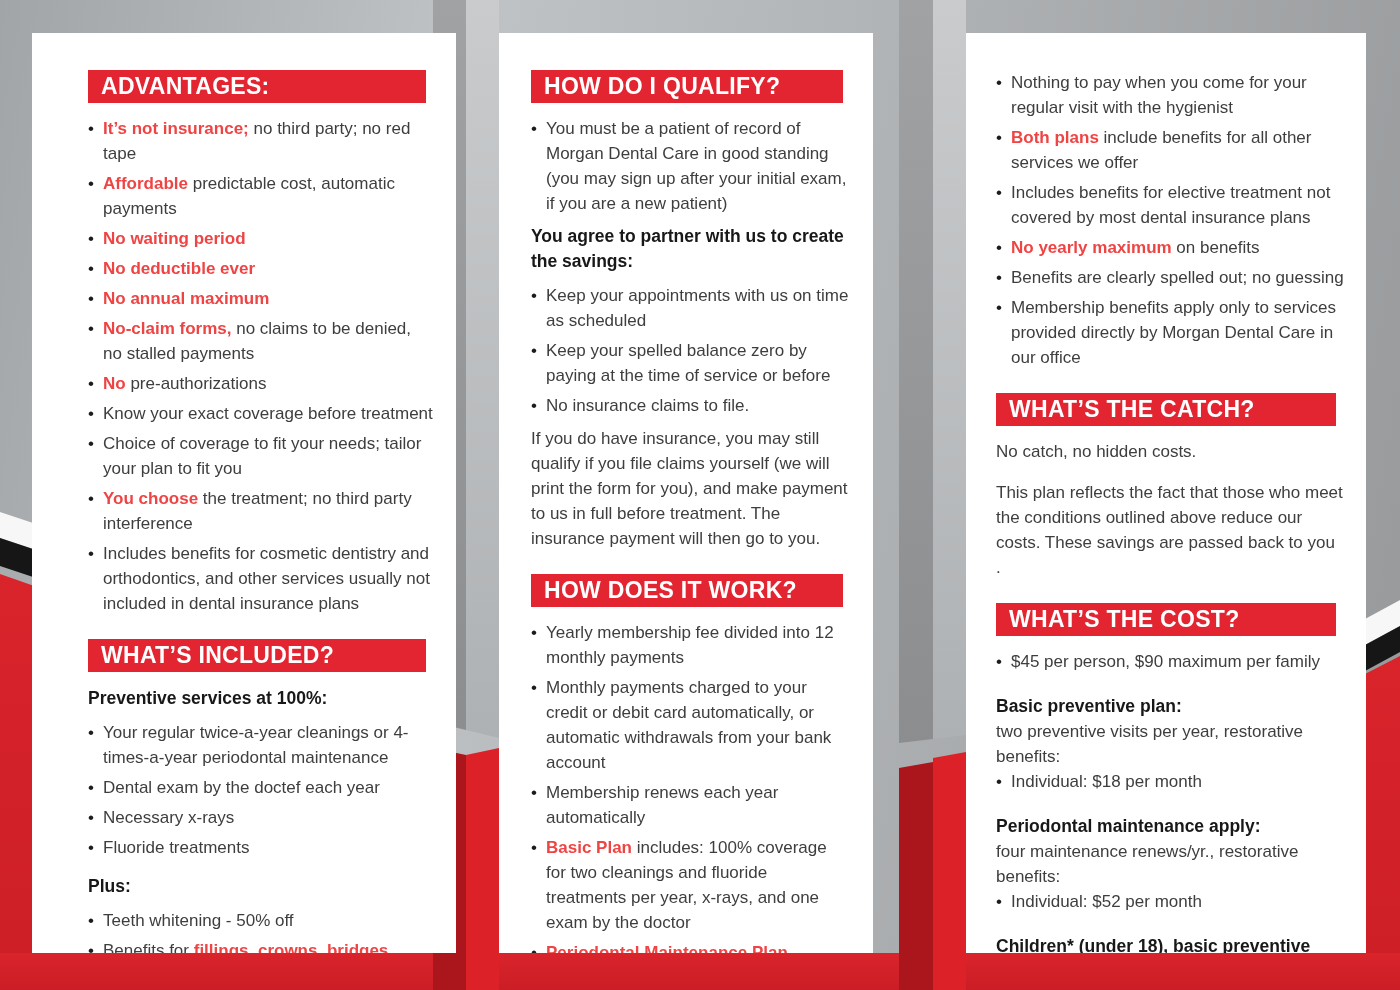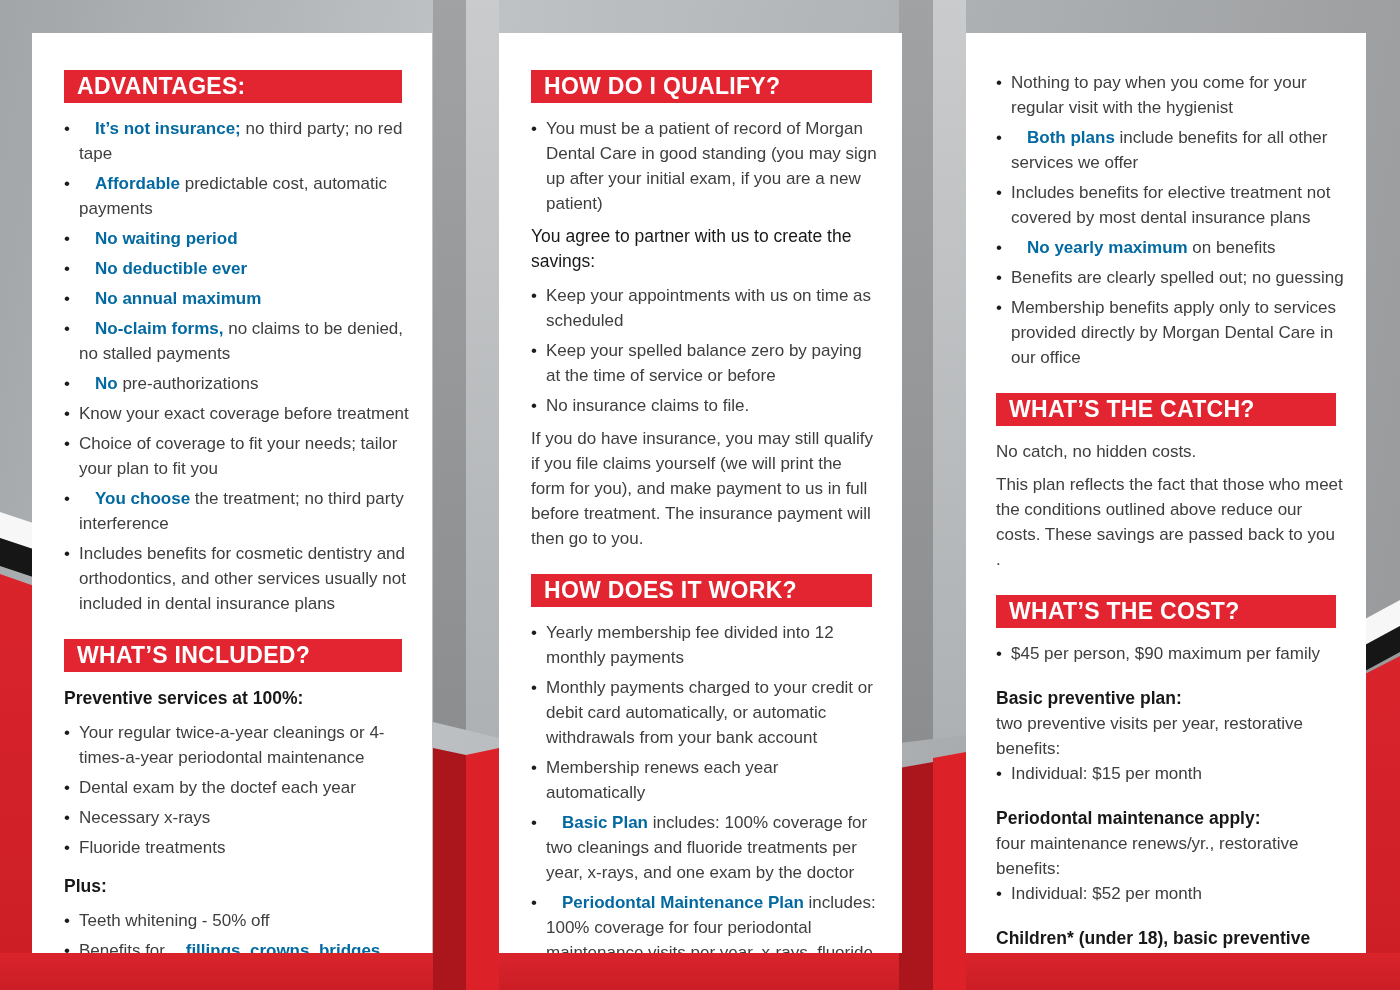--- a/index.html
+++ b/index.html
@@ -41,38 +41,38 @@
     clip-path:polygon(0 0,34px 0,34px 739px,0 743px);}
   .gap-gray-light2{left:933px;top:0;width:33px;height:740px;
     background:linear-gradient(to bottom,#c9cbcd,#aeb1b3);
     clip-path:polygon(0 0,33px 0,33px 735px,0 739px);}
   .gap-red-dark2{left:899px;top:750px;width:34px;height:240px;background:#ab151c;
     clip-path:polygon(0 18px,34px 12px,34px 240px,0 240px);}
   .gap-red-bright2{left:933px;top:750px;width:33px;height:240px;background:#dd2129;
     clip-path:polygon(0 8px,33px 2px,33px 240px,0 240px);}
   
   .panel{position:absolute;top:33px;height:920px;width:400px;background:#ffffff;overflow:hidden;}
-  .panel1{left:32px;}
-  .panel2{left:499px;width:403px;}
+  .panel1{left:32px;padding-left:24px;}
+  .panel2{left:499px;width:374px;}
   .panel3{left:966px;}
   .inner{padding:37px 22px 0 32px;}
   .panel3 .inner{padding-left:30px;}
   .hbar{
     background:#e32531;color:#ffffff;font-weight:bold;font-size:23px;line-height:33px;
     height:33px;padding-left:13px;margin:0 8px 13px 0;letter-spacing:0.3px;
   }
   .hbar.again{margin-top:23px;}
   ul{list-style:none;margin:0;padding:0;}
   li{position:relative;padding-left:15px;margin-bottom:5px;
      font-size:17px;line-height:25px;color:#3e3e3e;}
   li::before{content:"•";position:absolute;left:0;top:0;color:#1c1c1c;}
-  b,.bld{font-weight:bold;color:#0369a1;margin-left:16px;}
+  b,.bld{font-weight:bold;color:#ef4444;}
   .subhead{font-weight:bold;color:#181818;font-size:17.5px;line-height:25px;margin:14px 0 9px 0;}
   .para{font-size:17px;line-height:25px;color:#3e3e3e;margin:8px 0 5px 0;}
-  .bpara{font-weight:normal;color:#181818;font-size:17.5px;line-height:25px;margin:8px 0 9px 0;}
+  .bpara{font-weight:bold;color:#181818;font-size:17.5px;line-height:25px;margin:8px 0 9px 0;}
   .costline{font-size:17px;line-height:25px;color:#3e3e3e;}
   .costhead{font-weight:bold;color:#181818;font-size:17.5px;line-height:25px;margin-top:20px;}
 </style>
 </head>
 <body>
 
 <div class="abs stripe-white-left"></div>
 <div class="abs stripe-black-left"></div>
 <div class="abs red-left"></div>
 <div class="abs stripe-white-right"></div>
@@ -148,30 +148,30 @@
   <div class="inner">
     <ul>
       <li><span>Nothing to pay when you come for your regular visit with the hygienist</span></li>
       <li><b>Both plans</b><span> include benefits for all other services we offer</span></li>
       <li><span>Includes benefits for elective treatment not covered by most dental insurance plans</span></li>
       <li><b>No yearly maximum</b><span> on benefits</span></li>
       <li><span>Benefits are clearly spelled out; no guessing</span></li>
       <li><span>Membership benefits apply only to services provided directly by Morgan Dental Care in our office</span></li>
     </ul>
     <div class="hbar again">WHAT’S THE CATCH?</div>
-    <div class="para" style="margin-bottom:8px;">No catch, no hidden costs.</div>
+    <div class="para" style="margin-bottom:16px;">No catch, no hidden costs.</div>
     <div class="para" style="margin-top:0;">This plan reflects the fact that those who meet the conditions outlined above reduce our costs. These savings are passed back to you .</div>
     <div class="hbar again">WHAT’S THE COST?</div>
     <ul>
       <li><span>$45 per person, $90 maximum per family</span></li>
     </ul>
     <div class="costhead">Basic preventive plan:</div>
     <div class="costline">two preventive visits per year, restorative benefits:</div>
     <ul>
-      <li><span>Individual: $15 per month</span></li>
+      <li><span>Individual: $18 per month</span></li>
     </ul>
     <div class="costhead">Periodontal maintenance apply:</div>
     <div class="costline">four maintenance renews/yr., restorative benefits:</div>
     <ul>
       <li><span>Individual: $52 per month</span></li>
     </ul>
     <div class="costhead">Children* (under 18), basic preventive plan:</div>
 
   </div>
 </div>

